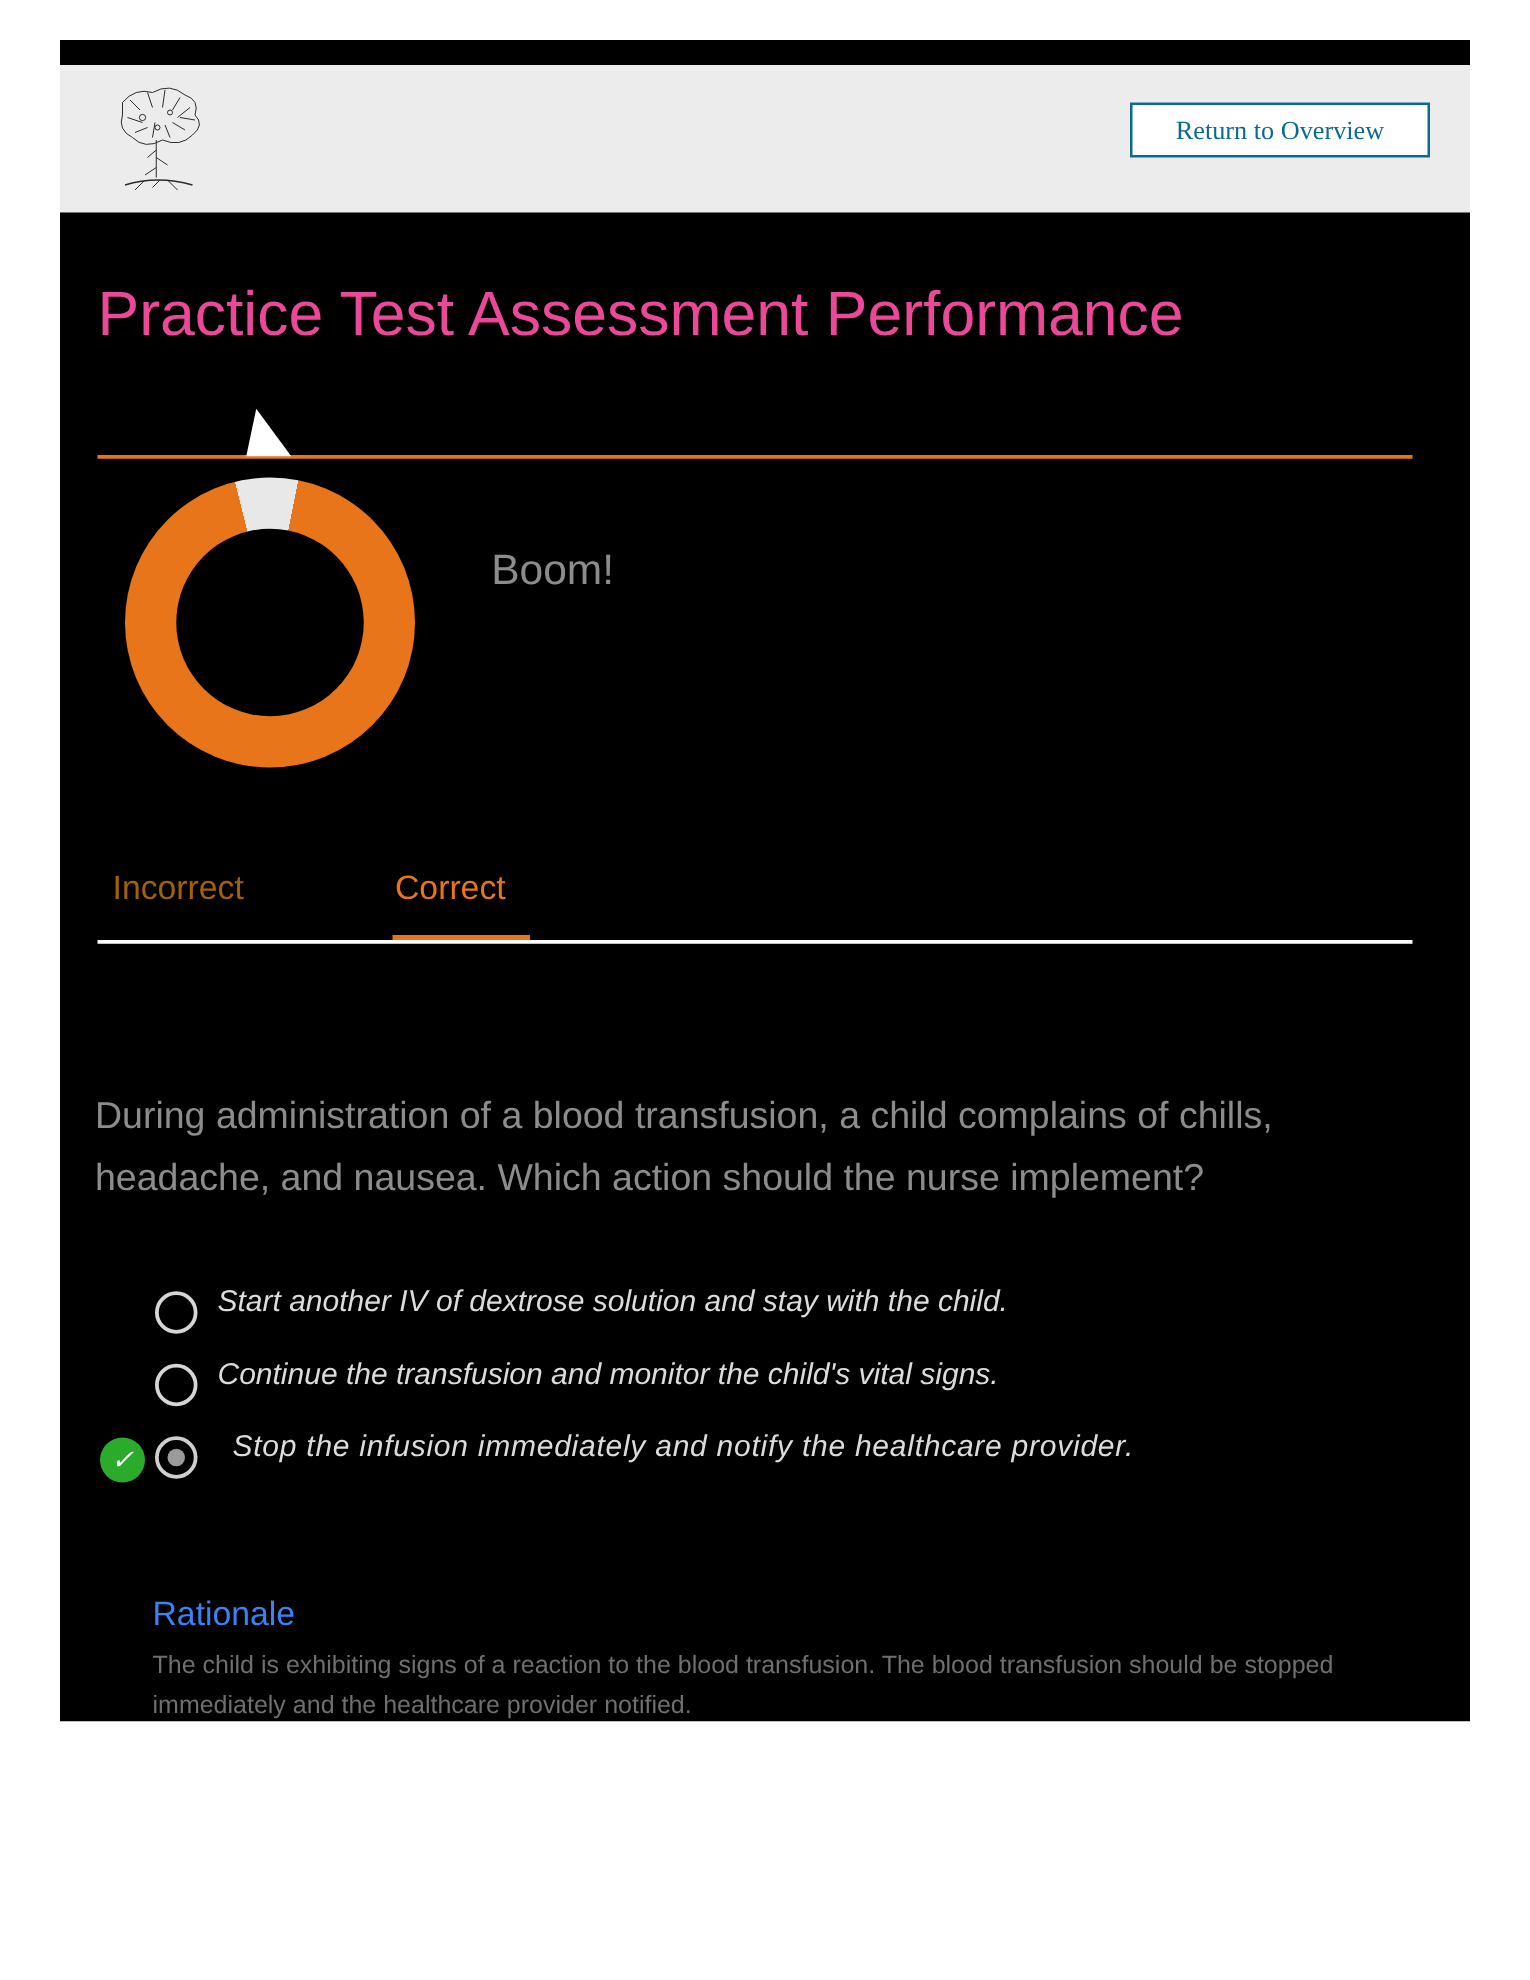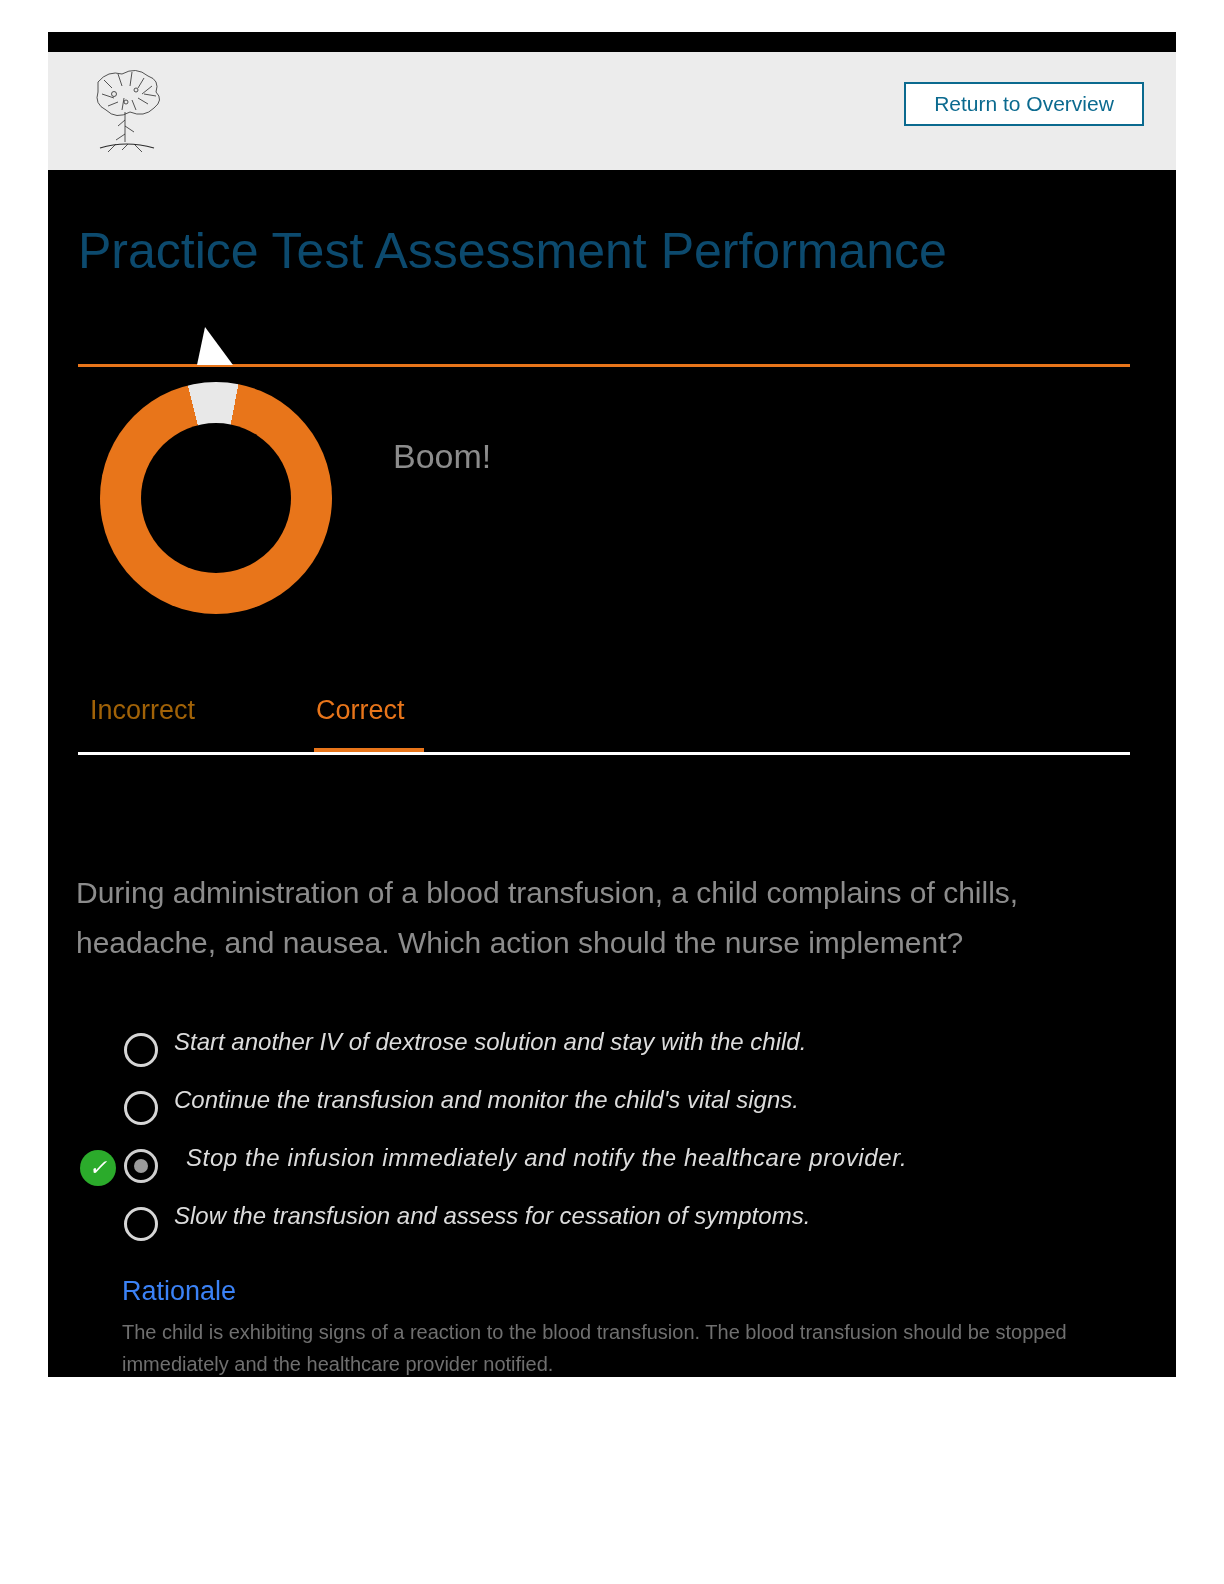--- a/index.html
+++ b/index.html
@@ -31,20 +31,21 @@
 
   
   .header-bar {
     position: absolute;
     left: 48px;
     top: 52px;
     width: 1128px;
     height: 118px;
     background: #ececec;
     box-sizing: border-box;
+    font-family: Liberation Serif, serif;
   }
 
   .logo {
     position: absolute;
     left: 30px;
     top: 12px;
     width: 96px;
     height: 94px;
     background: #ececec;
     overflow: hidden;
@@ -67,21 +68,21 @@
     cursor: pointer;
     box-sizing: border-box;
   }
 
   
   .main-title {
     position: absolute;
     left: 78px;
     top: 222px;
     font-size: 50px;
-    color: #0c4a6e;
+    color: #ec4899;
     letter-spacing: 0px;
     white-space: nowrap;
   }
 
   
   .title-rule {
     position: absolute;
     left: 78px;
     top: 364px;
     width: 1052px;
@@ -347,23 +348,19 @@
       <div class="radio"></div>
       <div class="option-text">Continue the transfusion and monitor the child's vital signs.</div>
     </div>
 
     <div class="option-row is-correct">
       <div class="correct-check">✓</div>
       <div class="radio selected"></div>
       <div class="option-text">Stop the infusion immediately and notify the healthcare provider.</div>
     </div>
 
-    <div class="option-row">
-      <div class="radio"></div>
-      <div class="option-text">Slow the transfusion and assess for cessation of symptoms.</div>
-    </div>
 
   </div>
 
   <div class="rationale-title">Rationale</div>
   <div class="rationale-body">The child is exhibiting signs of a reaction to the blood transfusion. The blood transfusion should be stopped immediately and the healthcare provider notified.</div>
 
 </div>
 
 </body></html>

